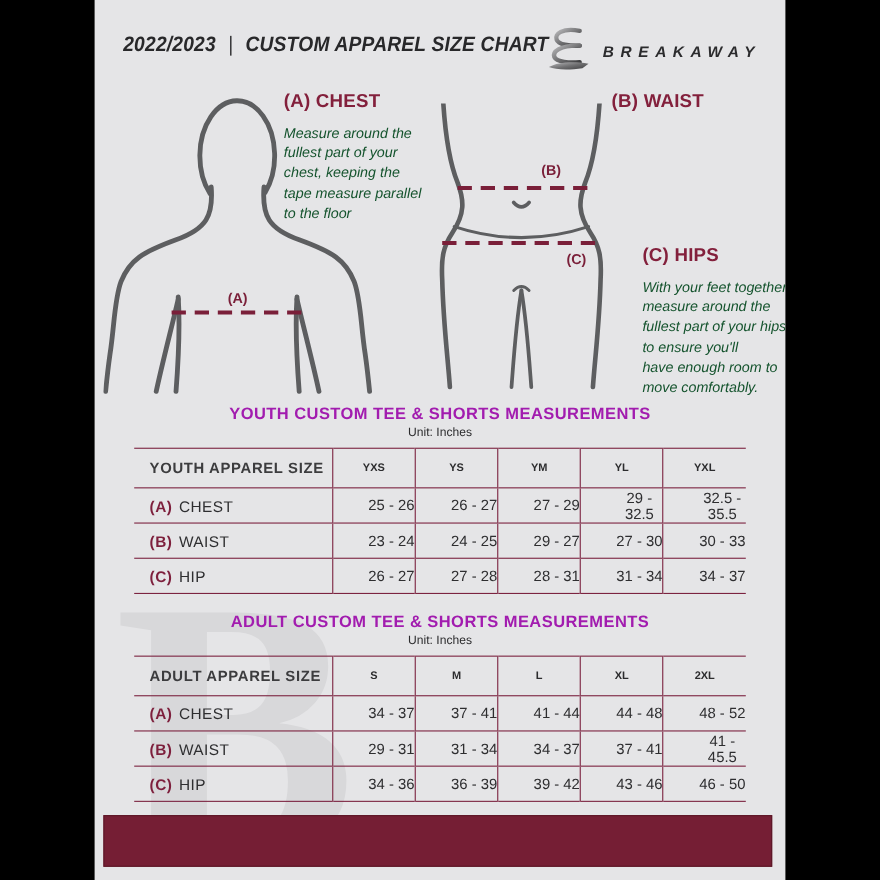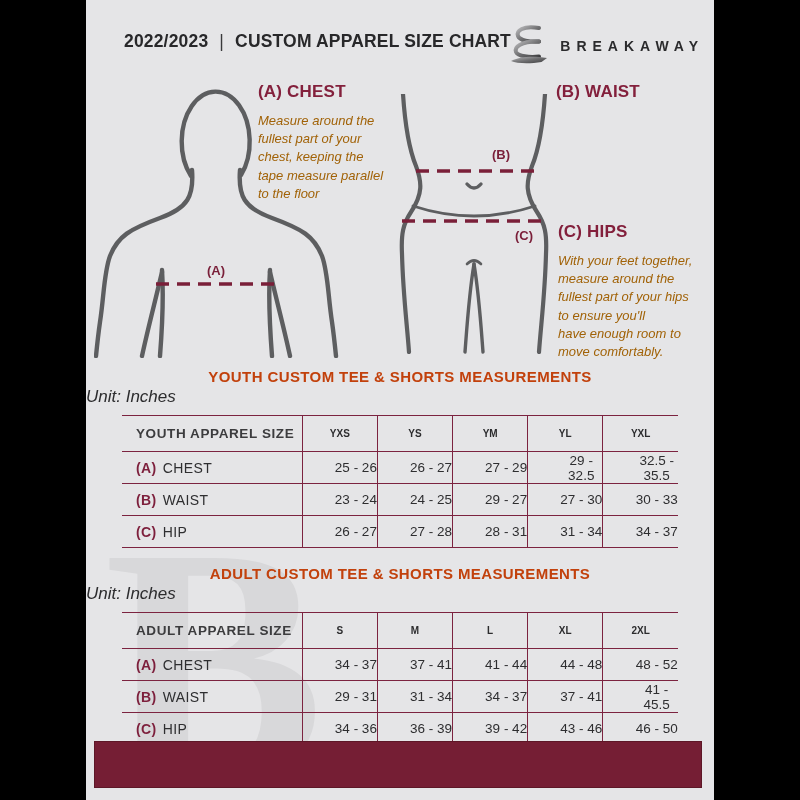--- a/index.html
+++ b/index.html
@@ -14,54 +14,54 @@
     background:#e5e5e7;overflow:hidden;
   }
   
   .watermark{
     position:absolute;left:18px;top:498px;z-index:0;
     font-size:330px;font-weight:700;line-height:1;
     color:#d8d8da;font-family:"Liberation Serif", serif;
     user-select:none;
   }
   
-  .topbar{position:absolute;left:12px;top:18px;width:100%;height:52px;z-index:2;}
+  .topbar{position:absolute;left:0;top:18px;width:100%;height:52px;z-index:2;font-style:italic;}
   .title-group{
     position:absolute;left:26px;top:12px;
     font-weight:700;font-size:19px;letter-spacing:.2px;color:#28282a;
     transform:scaleX(.92);transform-origin:left center;white-space:nowrap;
   }
   .title-divider{font-weight:300;padding:0 12px;color:#3a3a3c;}
   .brand{position:absolute;right:22px;top:4px;display:flex;align-items:center;}
   .brand-name{
     font-weight:700;font-size:14px;letter-spacing:6px;color:#2b2b2d;margin-left:10px;
   }
   
   .guide{position:absolute;left:0;top:80px;width:100%;height:285px;z-index:1;}
   .fig{position:absolute;}
   .fig-upper{left:8px;top:4px;}
   .fig-torso{left:303px;top:14px;}
   .guide-text{position:absolute;color:#87213f;}
   .guide-text h3{
     margin:0 0 10px 0;font-size:17px;font-weight:700;color:#83203c;letter-spacing:.2px;
   }
   .guide-text p{
-    margin:0;font-size:13px;line-height:1.4;font-style:italic;color:#a16207;
+    margin:0;font-size:13px;line-height:1.4;font-style:italic;color:#14532d;
     white-space:pre-line;
   }
   .gt-chest{left:172px;top:2px;width:132px;}
   .gt-waist{left:470px;top:2px;width:128px;}
-  .gt-hips{left:472px;top:142px;width:138px;}
+  .gt-hips{left:498px;top:142px;width:138px;}
   
   .tables{position:absolute;left:0;top:368px;width:100%;z-index:1;}
   .tbl-title{
-    text-align:center;font-weight:700;font-size:15px;color:#c2410c;letter-spacing:.4px;
+    text-align:center;font-weight:700;font-size:15px;color:#a21caf;letter-spacing:.4px;
   }
   .tbl-unit{
-    text-align:left;font-style:italic;font-size:17px;color:#2c2c2e;margin-top:2px;
+    text-align:center;font-size:11px;color:#2c2c2e;margin-top:2px;
   }
   table.size{
     border-collapse:collapse;table-layout:fixed;width:556px;margin:8px auto 0 auto;
   }
   table.size col.c0{width:180px;}
   table.size col.cv{width:75px;}
   table.size tr{border-top:1.6px solid #7c2340;border-bottom:1.6px solid #7c2340;}
   table.size td + td, table.size th + th{border-left:1.6px solid #7c2340;}
   table.size th, table.size td{background:transparent;padding:0;}
   table.size thead th{height:35px;font-size:10px;font-weight:700;color:#2c2c2e;text-align:center;}

